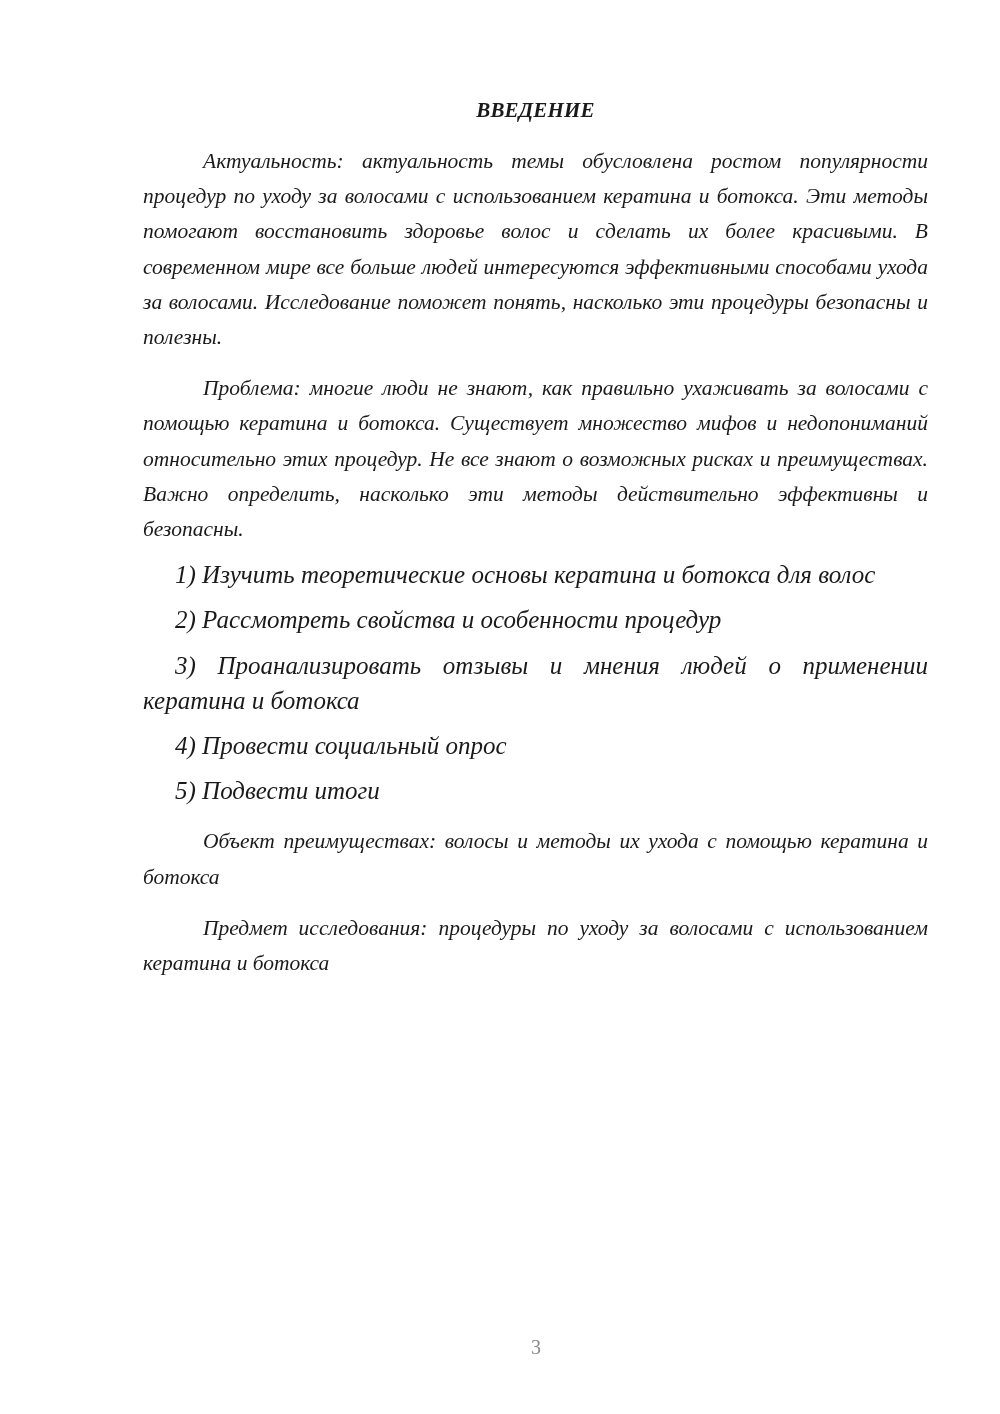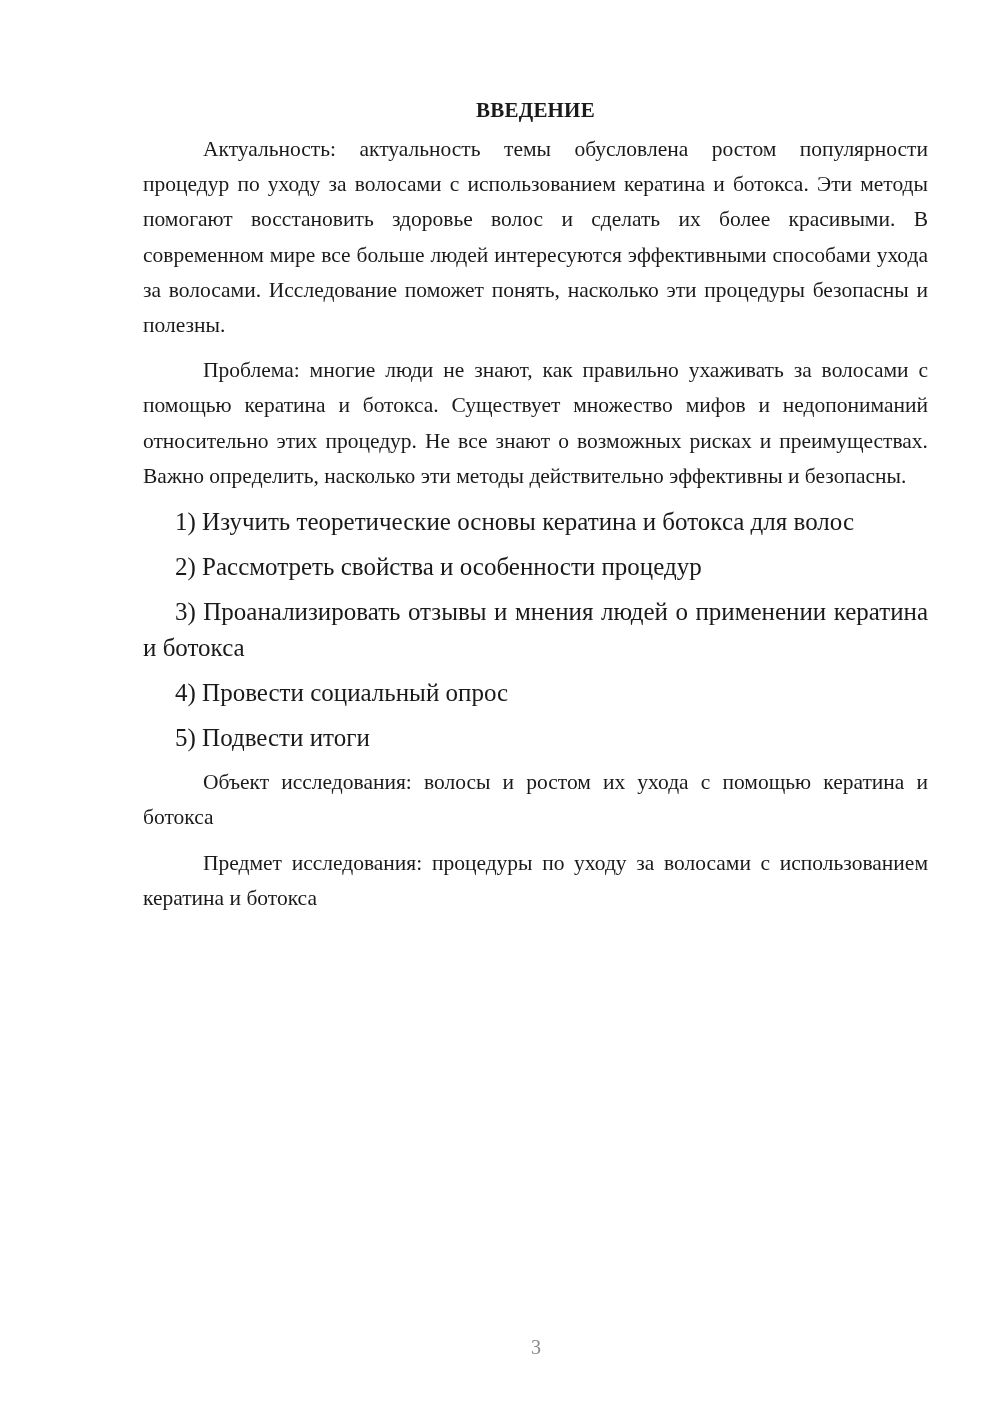--- a/index.html
+++ b/index.html
@@ -13,35 +13,36 @@
       position: relative;
       overflow: hidden;
       font-family: "Liberation Serif", "DejaVu Serif", serif;
       color: #1a1a1a;
     }
     .page {
       position: absolute;
       left: 143px;
       top: 93px;
       width: 785px;
+      font-style: italic;
     }
     .heading {
       text-align: center;
       font-weight: bold;
       font-size: 21px;
       line-height: 35px;
       margin: 0 0 0 0;
       letter-spacing: 0.2px;
     }
     .para {
       font-size: 21.5px;
       line-height: 35.2px;
       text-align: justify;
       text-indent: 60px;
-      margin: 4px 0 10px 0;
+      margin: 16px 0 10px 0;
     }
     .list-item {
       font-size: 25px;
       line-height: 35.2px;
       text-align: justify;
       text-indent: 32px;
       margin: 0 0 10px 0;
     }
     .page-number {
       position: absolute;
@@ -67,19 +68,19 @@
 
 
   <div>
     <p class="list-item">1) Изучить теоретические основы кератина и ботокса для волос</p>
     <p class="list-item">2) Рассмотреть свойства и особенности процедур</p>
     <p class="list-item">3) Проанализировать отзывы и мнения людей о применении кератина и ботокса</p>
     <p class="list-item">4) Провести социальный опрос</p>
     <p class="list-item">5) Подвести итоги</p>
   </div>
 
-  <p class="para">Объект исследования: волосы и ростом их ухода с помощью кератина и ботокса</p>
+  <p class="para">Объект преимуществах: волосы и методы их ухода с помощью кератина и ботокса</p>
 
   <p class="para">Предмет исследования: процедуры по уходу за волосами с использованием кератина и ботокса</p>
 
 </div>
 
 <div class="page-number">3</div>
 
 </body></html>

